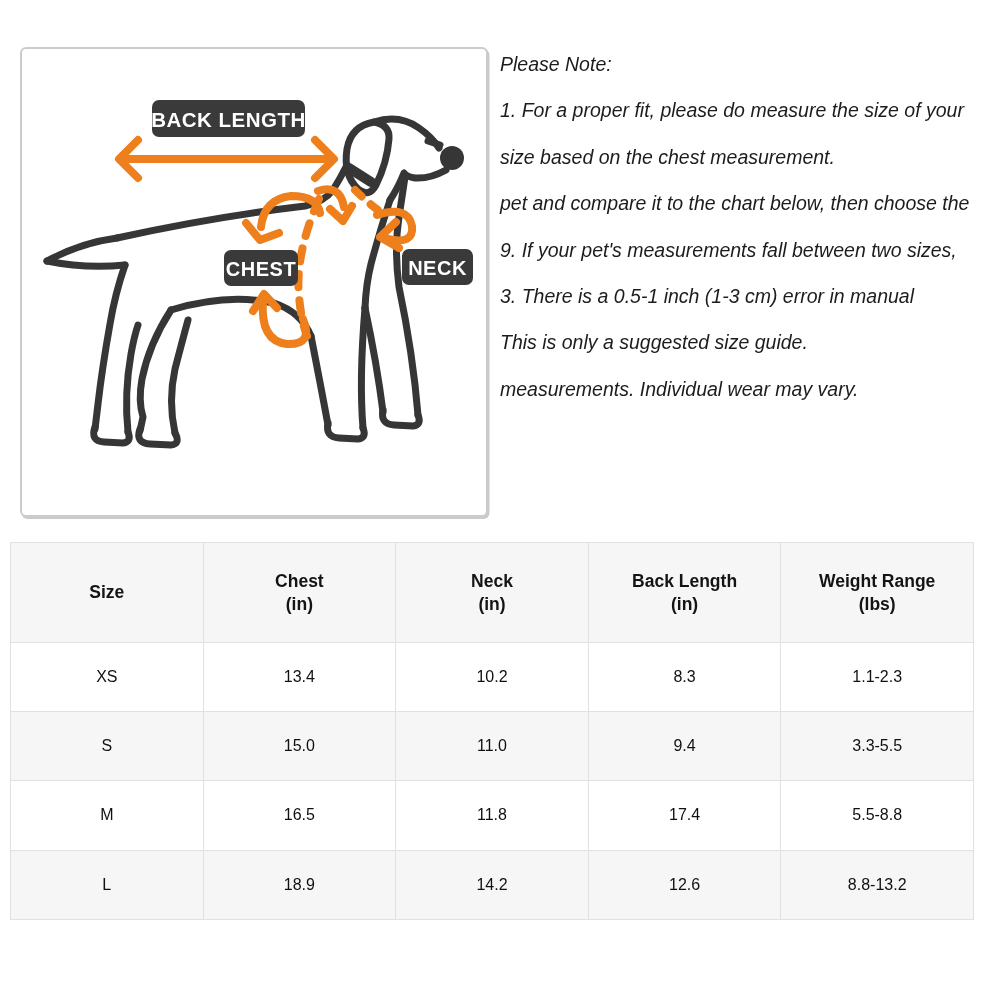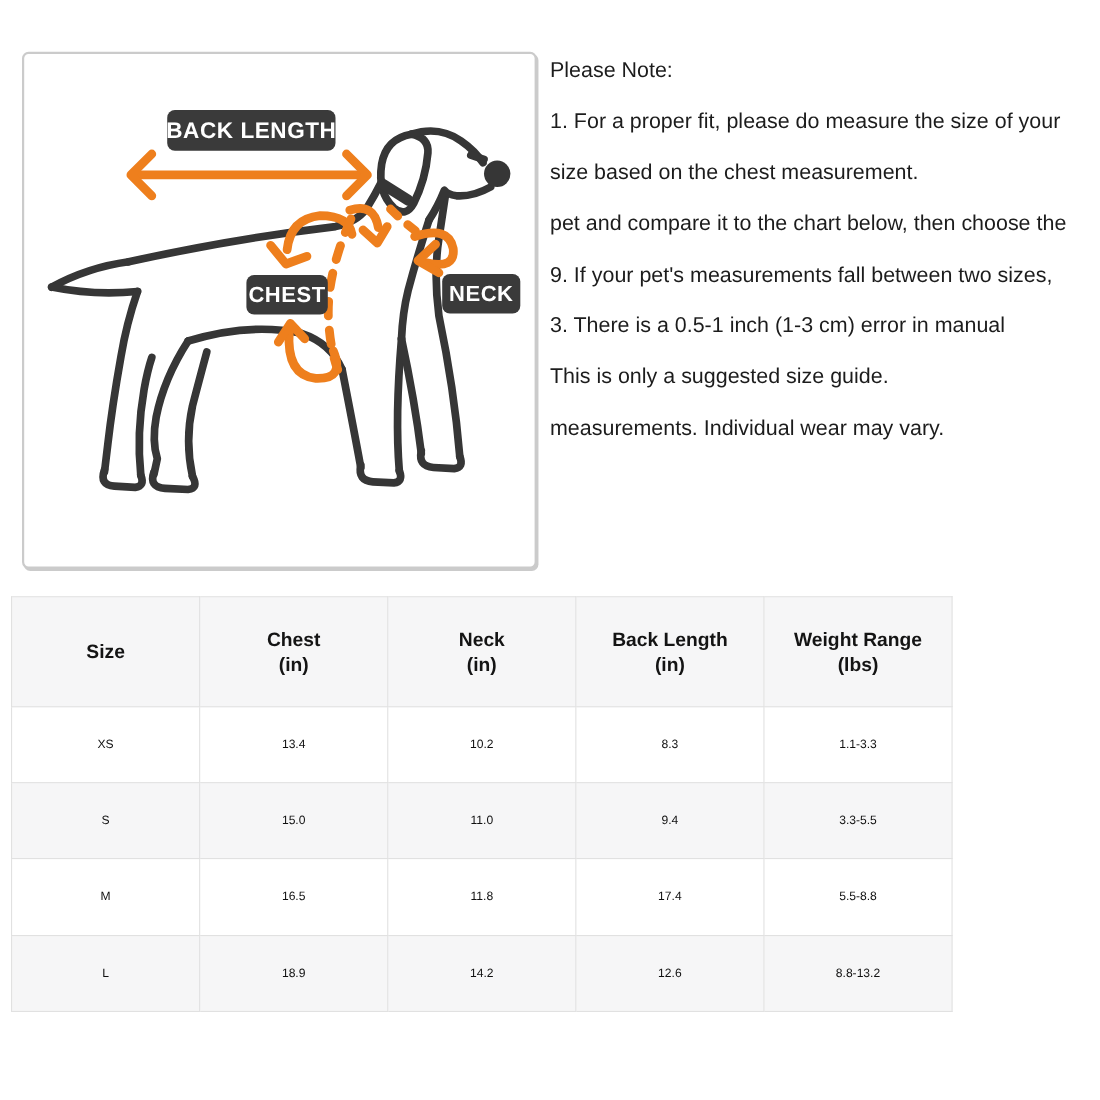--- a/index.html
+++ b/index.html
@@ -36,54 +36,55 @@
     font-weight: bold;
     fill: #ffffff;
     letter-spacing: 0.5px;
   }
   
   .notes {
     position: absolute;
     left: 500px;
     top: 41px;
     width: 500px;
+    font-style: italic;
   }
   .note-line {
     font-size: 19.5px;
     line-height: 46.4px;
     color: #1c1c1c;
     white-space: nowrap;
   }
   
   .size-table {
     position: absolute;
     left: 10px;
     top: 542px;
-    width: 856px;
+    width: 964px;
     border-collapse: collapse;
     table-layout: fixed;
   }
   .size-table th, .size-table td {
     border: 1px solid #e1e1e1;
     text-align: center;
     vertical-align: middle;
     padding: 0;
   }
   .size-table th {
     height: 99px;
     background: #f6f6f7;
     font-size: 17.5px;
     font-weight: bold;
     color: #141414;
     line-height: 23px;
     white-space: pre-line;
   }
   .size-table td {
     height: 68.2px;
-    font-size: 11px;
+    font-size: 16px;
     color: #101010;
     background: #ffffff;
   }
   .size-table tr.alt td {
     background: #f6f6f7;
   }
 </style>
 </head>
 <body>
 
@@ -194,21 +195,21 @@
         <th>Weight Range
 (lbs)</th>
       </tr>
     </thead>
     <tbody>
       <tr>
         <td>XS</td>
         <td>13.4</td>
         <td>10.2</td>
         <td>8.3</td>
-        <td>1.1-3.3</td>
+        <td>1.1-2.3</td>
       </tr>
       <tr class="alt">
         <td>S</td>
         <td>15.0</td>
         <td>11.0</td>
         <td>9.4</td>
         <td>3.3-5.5</td>
       </tr>
       <tr>
         <td>M</td>

